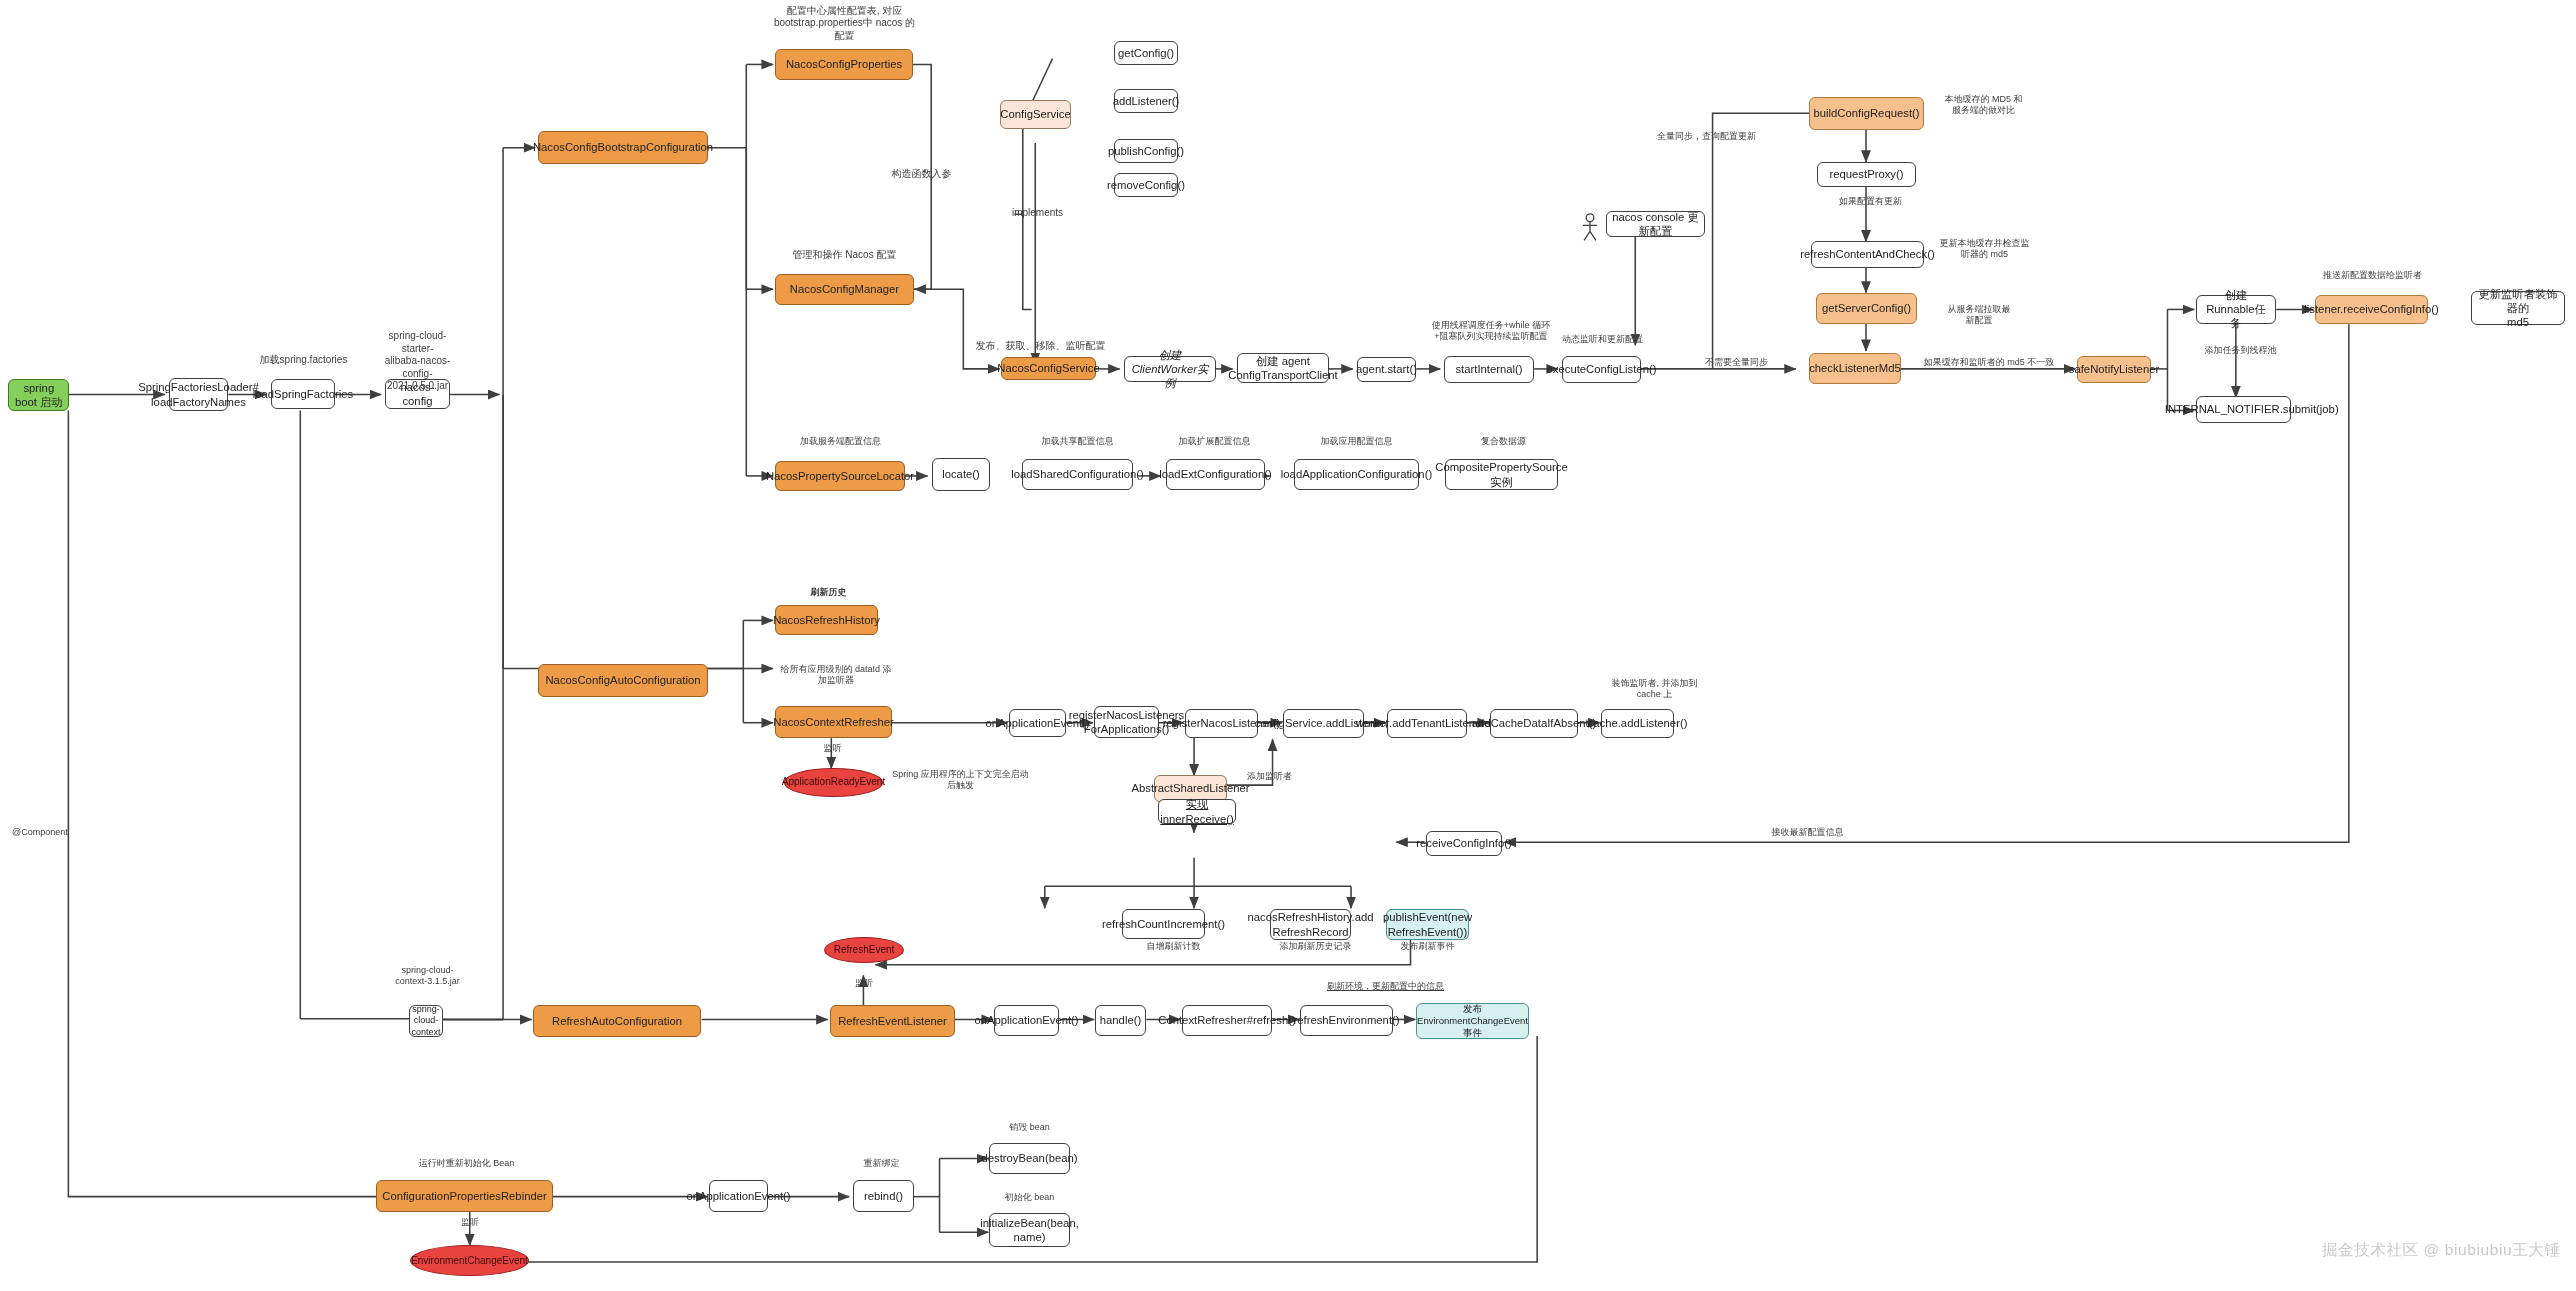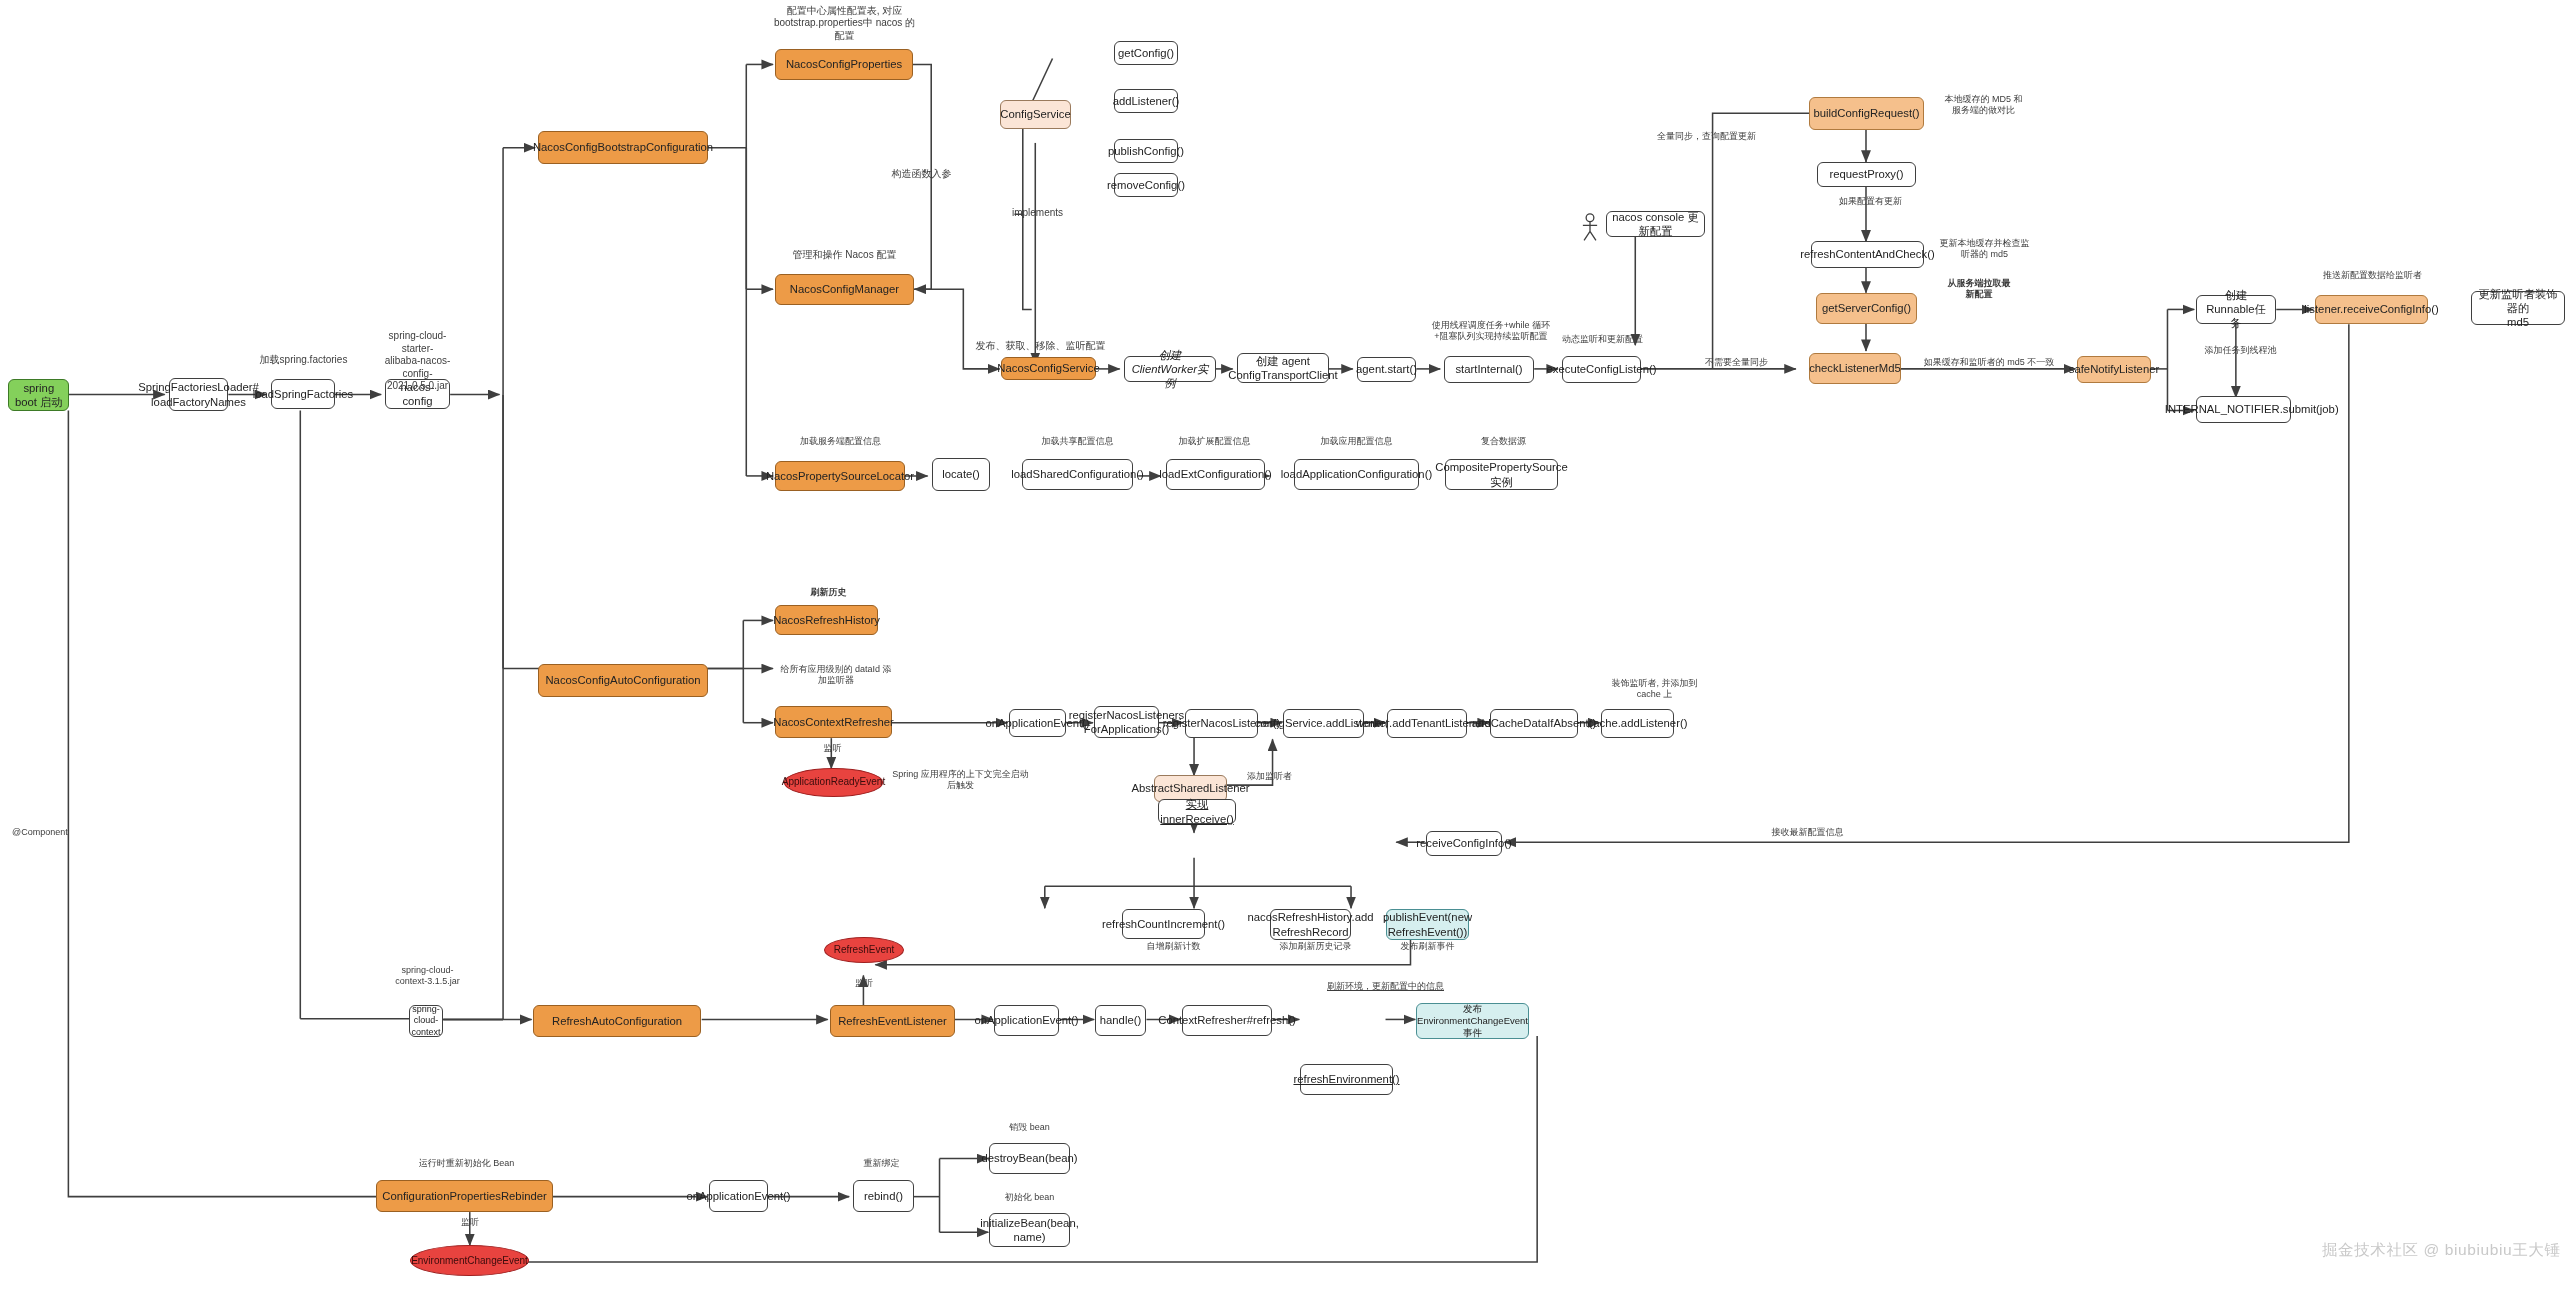--- a/index.html
+++ b/index.html
@@ -221,21 +221,21 @@
   <div class="node peach" style="left:1809px;top:97px;width:115px;height:33px;">buildConfigRequest()</div>
   <div class="node" style="left:1817px;top:162px;width:99px;height:25px;">requestProxy()</div>
   <div class="node" style="left:1811px;top:241px;width:113px;height:27px;">refreshContentAndCheck()</div>
   <div class="node peach" style="left:1816px;top:293px;width:101px;height:31px;">getServerConfig()</div>
   <div class="node peach" style="left:1809px;top:353px;width:92px;height:31px;">checkListenerMd5</div>
   <div class="lbl sm" style="left:1930px;top:94px;width:107px;">本地缓存的 MD5 和
 服务端的做对比</div>
   <div class="lbl sm" style="left:1820px;top:196px;width:101px;">如果配置有更新</div>
   <div class="lbl sm" style="left:1928px;top:238px;width:113px;">更新本地缓存并检查监
 听器的 md5</div>
-  <div class="lbl sm" style="left:1930px;top:278px;width:98px;font-weight:bold;">从服务端拉取最
+  <div class="lbl sm" style="left:1930px;top:304px;width:98px;">从服务端拉取最
 新配置</div>
   <div class="lbl sm" style="left:1903px;top:357px;width:172px;">如果缓存和监听者的 md5 不一致</div>
 
   <div class="node peach" style="left:2077px;top:356px;width:74px;height:27px;">safeNotifyListener</div>
   <div class="node" style="left:2196px;top:295px;width:80px;height:28.5px;">创建Runnable任务</div>
   <div class="node" style="left:2196px;top:396px;width:95px;height:27px;padding-left:20px;">INTERNAL_NOTIFIER.submit(job)</div>
   <div class="node peach" style="left:2315px;top:295px;width:113px;height:28.5px;">listener.receiveConfigInfo()</div>
   <div class="node" style="left:2471px;top:291px;width:94px;height:34px;white-space:pre-line;">更新监听者装饰器的
 md5</div>
   <div class="lbl sm" style="left:2190px;top:345px;width:101px;">添加任务到线程池</div>
@@ -294,21 +294,21 @@
   <div class="lbl sm" style="left:837px;top:978px;width:54px;">监听</div>
   <div class="node" style="left:409px;top:1005px;width:34px;height:32px;white-space:pre-line;font-size:9px;">spring-cloud-
 context</div>
   <div class="lbl sm" style="left:392px;top:965px;width:71px;">spring-cloud-
 context-3.1.5.jar</div>
   <div class="node orange" style="left:533px;top:1005px;width:168px;height:32px;">RefreshAutoConfiguration</div>
   <div class="node orange" style="left:830px;top:1005px;width:125px;height:32px;">RefreshEventListener</div>
   <div class="node" style="left:994px;top:1005px;width:65px;height:31px;">onApplicationEvent()</div>
   <div class="node" style="left:1095px;top:1005px;width:51px;height:31px;">handle()</div>
   <div class="node" style="left:1182px;top:1005px;width:90px;height:31px;">ContextRefresher#refresh()</div>
-  <div class="node" style="left:1300px;top:1064px;width:93px;height:31px;text-decoration:underline;">refreshEnvironment()</div>
+  <div class="node" style="left:1300px;top:1005px;width:93px;height:31px;">refreshEnvironment()</div>
   <div class="node cyan" style="left:1416px;top:1003px;width:113px;height:36px;white-space:pre-line;font-size:9.5px;">发布
 EnvironmentChangeEvent
 事件</div>
   <div class="lbl sm" style="left:1317px;top:981px;width:137px;text-decoration:underline;">刷新环境，更新配置中的信息</div>
 
   <div class="node orange" style="left:376px;top:1180px;width:177px;height:32px;">ConfigurationPropertiesRebinder</div>
   <div class="lbl sm" style="left:404px;top:1158px;width:125px;">运行时重新初始化 Bean</div>
   <div class="lbl sm" style="left:443px;top:1217px;width:54px;">监听</div>
   <div class="ellipse" style="left:410px;top:1245px;width:119px;height:31px;">EnvironmentChangeEvent</div>
   <div class="node" style="left:709px;top:1180px;width:59px;height:32px;">onApplicationEvent()</div>

